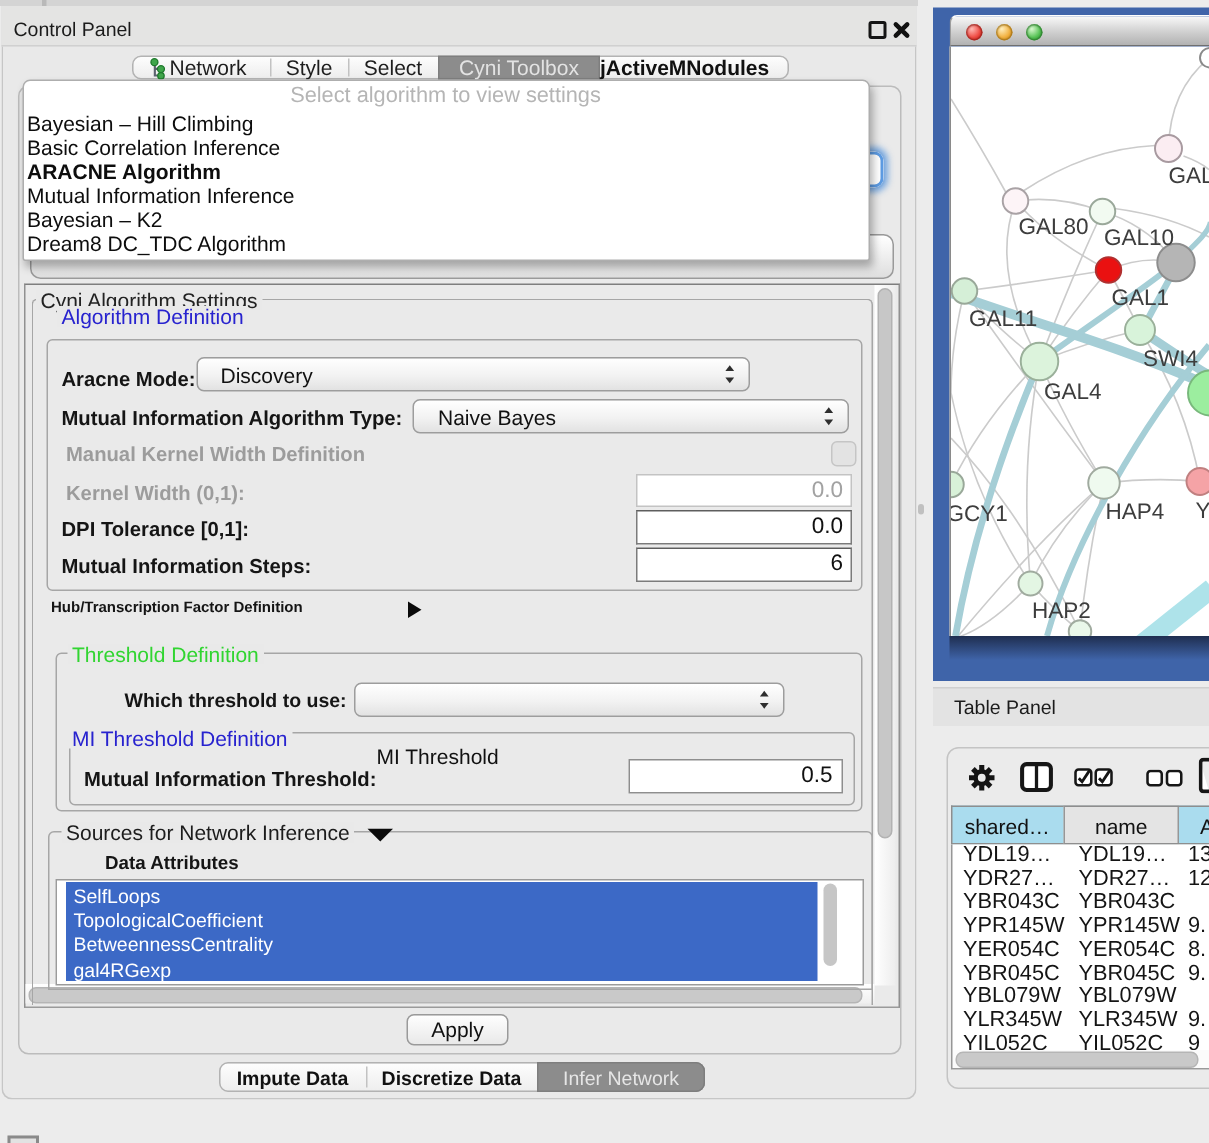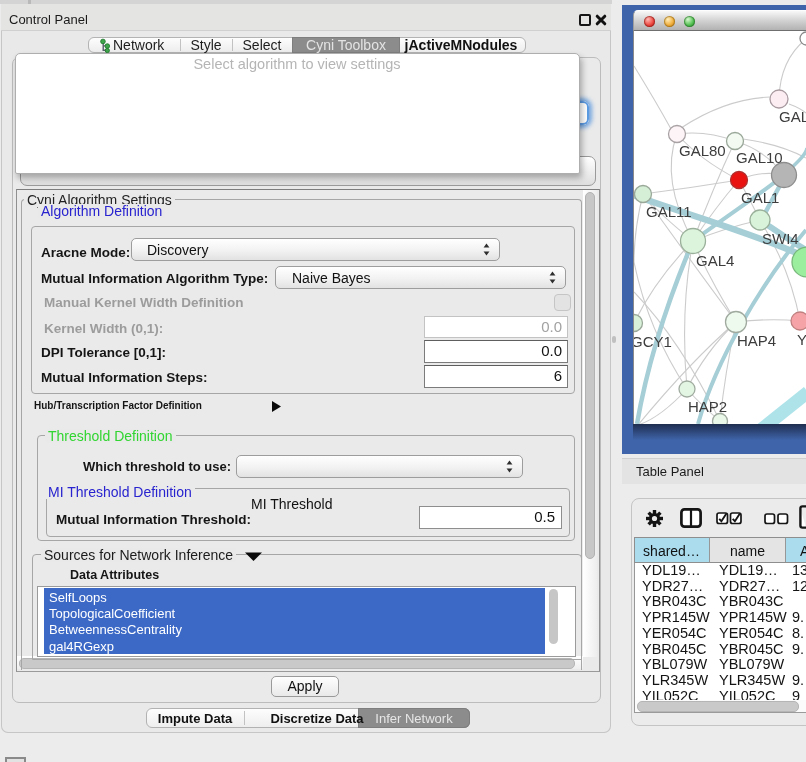--- a/index.html
+++ b/index.html
@@ -41,21 +41,21 @@
 <svg class="abs" style="left:97px;top:37px;" width="16" height="16" viewBox="0 0 16 18">
  <path d="M6 6 L6 15 L10 15 M6 10 L10 10" stroke="#5b616e" stroke-width="1.6" fill="none"></path>
  <circle cx="5.7" cy="5" r="2.6" fill="#3fa54a" stroke="#1f7a2d"></circle>
  <circle cx="10.6" cy="10.2" r="2.6" fill="#3fa54a" stroke="#1f7a2d"></circle>
  <circle cx="10.6" cy="15.2" r="2.4" fill="#3fa54a" stroke="#1f7a2d"></circle>
 </svg>
 <div class="abs" style="left:113px;top:37px;line-height:16px;font-size:14px;color:#1e1e1e;">Network</div>
 <div class="abs" style="left:180px;top:37px;line-height:16px;width:52px;text-align:center;font-size:14px;color:#1e1e1e;">Style</div>
 <div class="abs" style="left:232px;top:37px;line-height:16px;width:60px;text-align:center;font-size:14px;color:#1e1e1e;">Select</div>
 <div class="abs" style="left:292px;top:37px;line-height:16px;width:108px;text-align:center;font-size:14px;color:#e3e3e3;">Cyni Toolbox</div>
-<div class="abs" style="left:400px;top:37px;line-height:16px;width:122px;text-align:center;font-size:14px;color:#111;font-weight:bold;">jActiveMNodules</div>
+<div class="abs" style="left:400px;top:37px;line-height:16px;width:122px;text-align:left;font-size:14px;color:#111;font-weight:bold;">jActiveMNodules</div>
 
 <div class="abs" style="left:14px;top:56px;width:566px;text-align:center;font-size:14.5px;color:#b5b5b5;z-index:6;">Select algorithm to view settings</div>
 
 <div class="abs" style="left:500px;top:100px;width:88px;height:24px;border-radius:7px;background:#fff;
  border:1px solid #85aede;box-shadow:0 0 4px 2px rgba(80,145,220,.75), inset 0 0 0 2px #5d9be2;"></div>
 <div class="abs" style="left:20px;top:156px;width:574px;height:28px;border-radius:7px;
  background:linear-gradient(#ffffff,#dedede);border:1px solid #9a9a9a;box-shadow:inset 0 1px 0 #fff;"></div>
 
 <div class="abs" style="left:16px;top:189px;width:582px;height:481px;border-top:1px solid #7e7e7e;
  border-left:1px solid #909090;border-right:1px solid #909090;border-bottom:1px solid #9a9a9a;background:#eaeaea;"></div>
@@ -130,25 +130,26 @@
 <div class="abs" style="left:549px;top:589px;width:9px;height:55px;background:#c6c6c6;border-radius:5px;"></div>
 
 <div class="abs" style="left:271px;top:676px;width:66px;height:19px;border:1px solid #9a9a9a;border-radius:5px;
  background:linear-gradient(#fefefe,#e9e9e9);text-align:center;font-size:14px;color:#111;line-height:19px;">Apply</div>
 
 <div class="abs" style="left:146px;top:708px;width:324px;height:20px;background:linear-gradient(#fdfdfd,#eeeeee);
  border:1px solid #b2b2b2;border-radius:6px;box-sizing:border-box;"></div>
 <div class="abs" style="left:244px;top:711px;width:1px;height:14px;background:#c2c2c2;"></div>
 <div class="abs" style="left:358px;top:708px;width:112px;height:20px;background:#8c8c8c;border-radius:0 6px 6px 0;box-shadow:inset 0 0 0 1px #7e7e7e;"></div>
 <div class="abs" style="left:146px;top:711px;width:98px;text-align:center;font-size:13px;font-weight:bold;color:#111;">Impute Data</div>
-<div class="abs" style="left:244px;top:711px;width:114px;text-align:center;font-size:13px;font-weight:bold;color:#111;margin-left:16px;">Discretize Data</div>
+<div class="abs" style="left:244px;top:711px;width:114px;text-align:center;font-size:13px;font-weight:bold;color:#111;">Discretize Data</div>
 <div class="abs" style="left:358px;top:711px;width:112px;text-align:center;font-size:13px;color:#e6e6e6;">Infer Network</div>
 
 <div class="abs" style="left:15px;top:53px;width:563px;height:119px;background:#fff;border:1px solid #aeaeae;
  border-radius:5px 5px 2px 2px;box-shadow:2px 4px 6px rgba(0,0,0,.3);"></div>
+<div class="abs" style="left:18px;top:74px;font-size:14px;color:#0d0d0d;line-height:16px;">Bayesian – Hill Climbing<br>Basic Correlation Inference<br><span class="b">ARACNE Algorithm</span><br>Mutual Information Inference<br>Bayesian – K2<br>Dream8 DC_TDC Algorithm</div>
 
 <div class="abs" style="left:5px;top:757px;width:17px;height:10px;background:#e2e2e2;border:2px solid #8a8a8a;"></div>
 
 <div class="abs" style="left:612px;top:336px;width:4px;height:7px;background:#c0c0c0;border-radius:2px;"></div>
 <div class="abs" style="left:622px;top:5px;width:184px;height:449px;background:#3f64a9;"></div>
 
 <div class="abs" style="left:633px;top:10px;width:173px;height:21px;background:linear-gradient(#f8f8f8,#cfcfcf 55%,#b2b2b2);
  border-bottom:1px solid #6f6f6f;border-top:1px solid #fdfdfd;border-left:1px solid #9d9d9d;border-radius:5px 0 0 0;box-sizing:border-box;"></div>
 <div class="abs" style="left:644px;top:16px;width:11px;height:11px;border-radius:50%;
  background:radial-gradient(circle at 35% 30%,#ffb9b4,#ef4b43 55%,#c81e18);box-shadow:inset 0 0 1px 1px rgba(120,20,15,.6);"></div>

